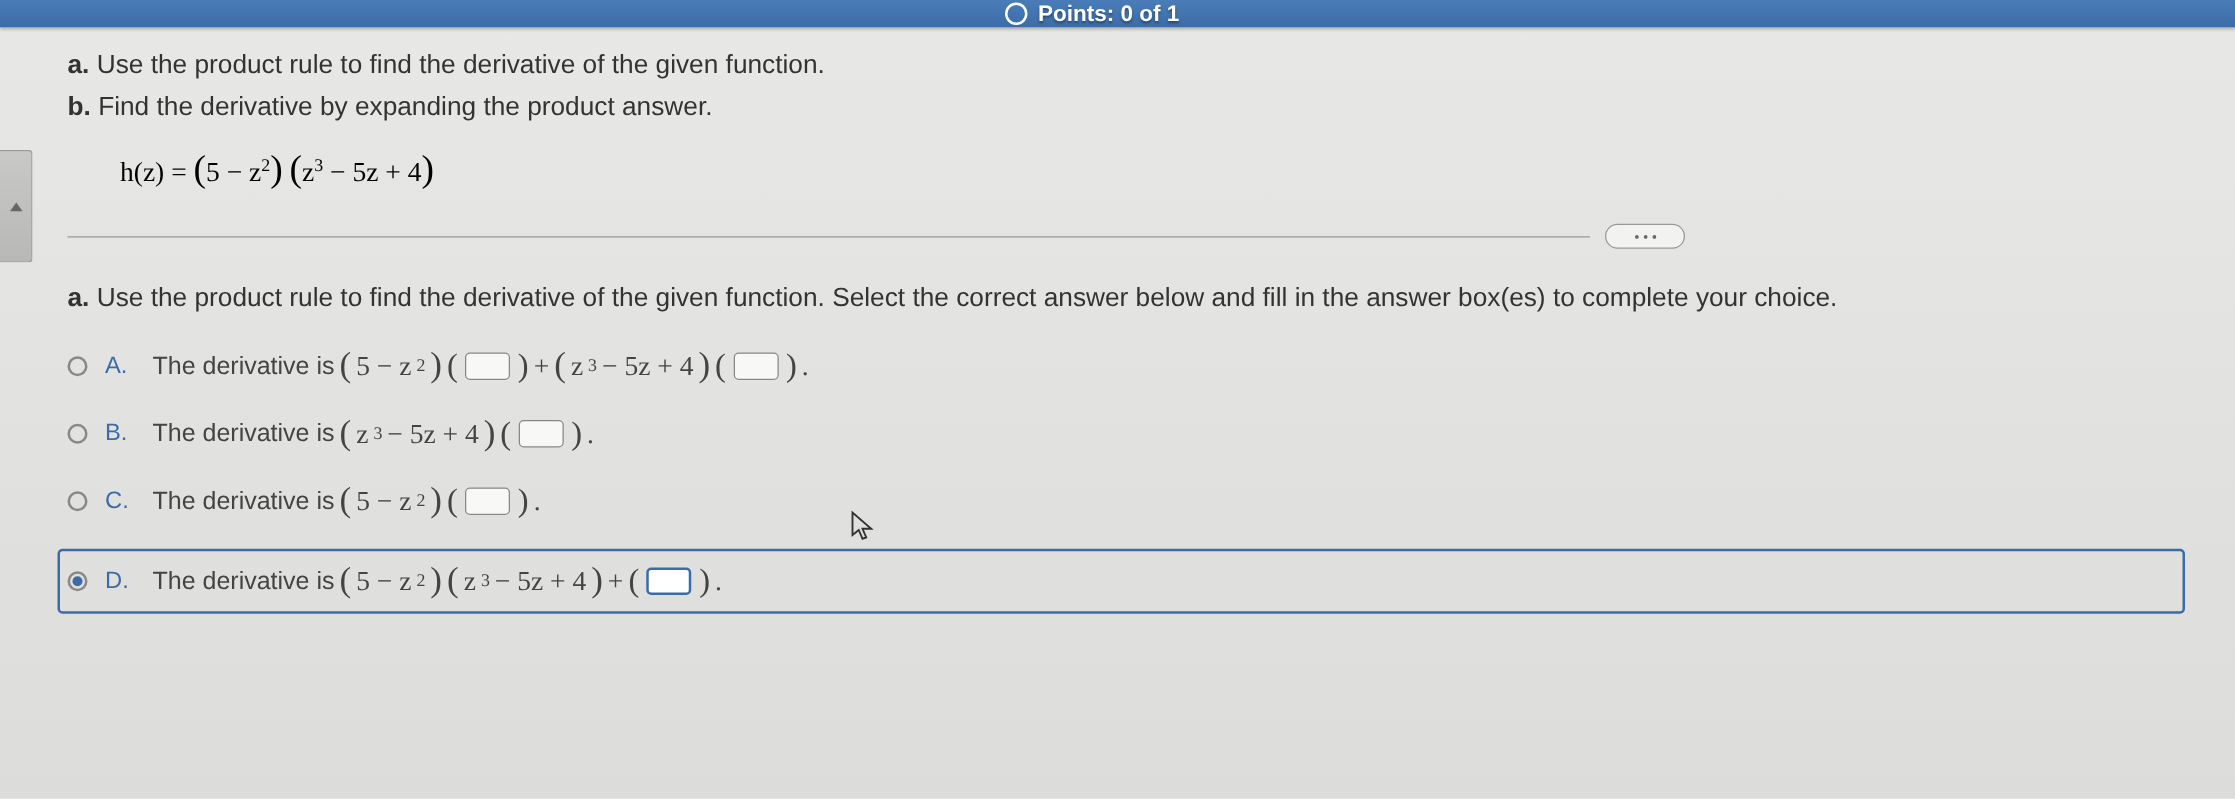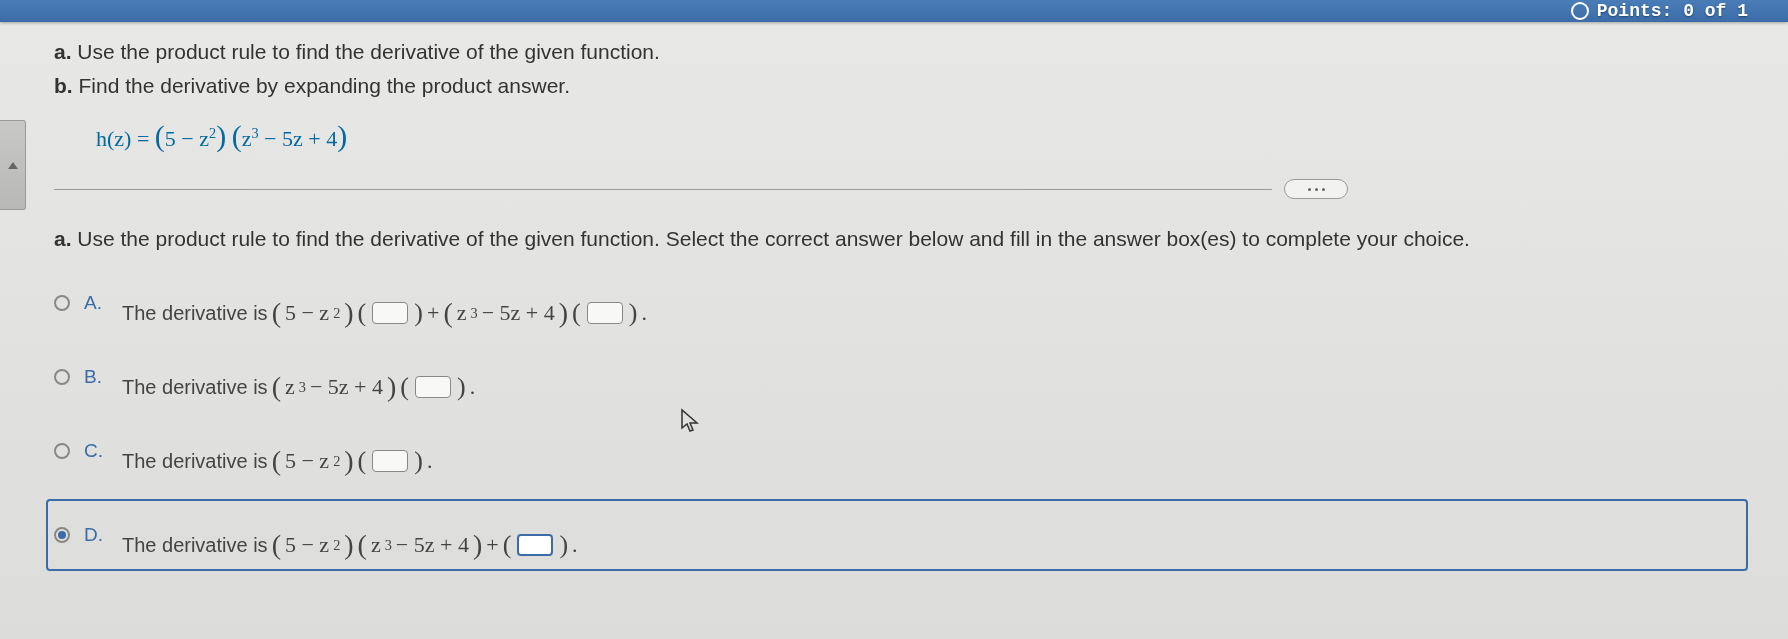--- a/index.html
+++ b/index.html
@@ -16,25 +16,24 @@
       overflow: hidden;
     }
     .top-bar {
       position: absolute;
       top: 0;
       left: 0;
       right: 0;
       height: 22px;
       background: linear-gradient(to bottom, #4a7db8 0%, #3b6ca8 100%);
       display: flex;
-      justify-content: flex-end;
+      justify-content: center;
       align-items: center;
       padding-right: 40px;
       box-shadow: 0 1px 3px rgba(0,0,0,0.3);
-      font-family: Liberation Mono, monospace;
     }
     .points-wrap {
       display: flex;
       align-items: center;
       color: #fff;
       font-size: 18px;
       font-weight: bold;
       gap: 8px;
       text-shadow: 0 1px 2px rgba(0,0,0,0.4);
     }
@@ -79,21 +78,21 @@
       font-size: 21px;
       line-height: 1.5;
       margin-bottom: 2px;
     }
     .instr b {
       font-weight: bold;
     }
     .equation {
       margin: 18px 0 26px 42px;
       font-size: 22px;
-      color: #0369a1;
+      color: #000000;
       font-family: 'Times New Roman', serif;
     }
     .divider-row {
       display: flex;
       align-items: center;
       margin: 16px 0 28px 0;
     }
     .divider-line {
       flex: 1;
       height: 1px;
@@ -166,21 +165,20 @@
       font-family: Arial, sans-serif;
       color: #3b6ca8;
       font-weight: normal;
       font-size: 19px;
       min-width: 24px;
     }
     .choice-text {
       display: flex;
       align-items: center;
       gap: 4px;
-      margin-top: 20px;
     }
     .math {
       font-family: 'Times New Roman', serif;
       font-size: 22px;
       white-space: nowrap;
     }
     sup {
       font-size: 0.65em;
       vertical-align: super;
     }

